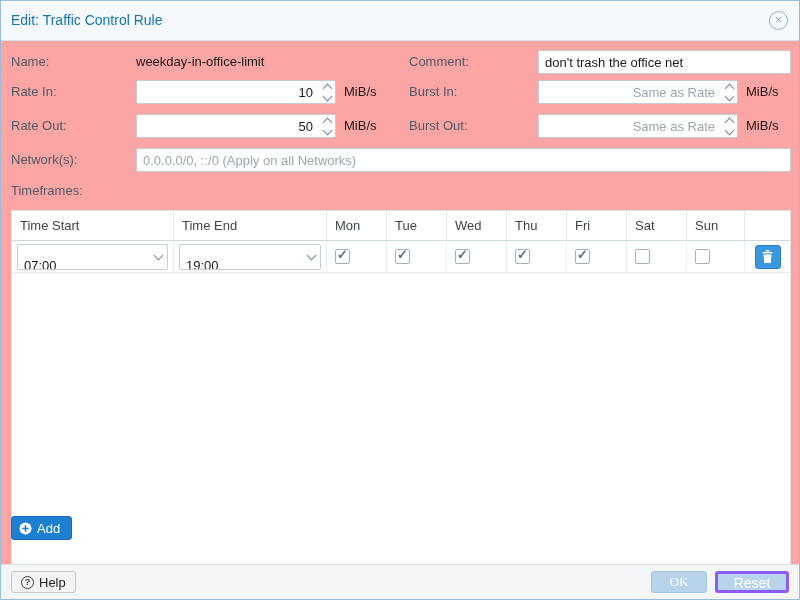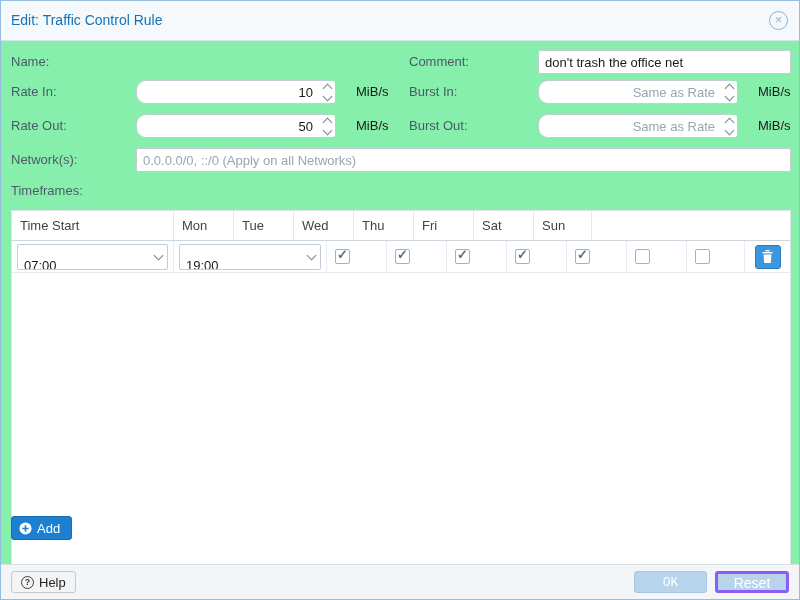--- a/index.html
+++ b/index.html
@@ -1,31 +1,31 @@
 <!DOCTYPE html>
 <html><head>
 <meta charset="utf-8">
 <style>
   html,body{margin:0;padding:0;background:#fff;}
   body{font-family:"Liberation Sans",sans-serif;-webkit-font-smoothing:antialiased;}
-  .dialog{position:relative;width:800px;height:600px;box-sizing:border-box;border:1px solid #96bddd;background:#86efac;overflow:hidden;}
+  .dialog{position:relative;width:800px;height:600px;box-sizing:border-box;border:1px solid #96bddd;background:#fca5a5;overflow:hidden;}
 
   
   .dlg-header{position:absolute;left:0;top:0;right:0;height:39px;background:#f6f9fb;border-bottom:1px solid #d9e3ec;}
   .dlg-title{position:absolute;left:10px;top:11px;font-size:14px;color:#1274b7;}
   .dlg-close{position:absolute;right:11px;top:10px;width:17px;height:17px;border:1px solid #8fb1d1;border-radius:50%;color:#8fb1d1;font-size:13px;line-height:15px;text-align:center;cursor:pointer;user-select:none;}
 
   
   .lbl{position:absolute;font-size:13px;color:#4d5a66;white-space:nowrap;}
   .val{position:absolute;font-size:13px;color:#1a1a1a;white-space:nowrap;}
-  .unit{position:absolute;font-size:13px;color:#1a1a1a;margin-left:12px;}
+  .unit{position:absolute;font-size:13px;color:#1a1a1a;}
   .tf{position:absolute;height:24px;box-sizing:border-box;border:1px solid #c4ccd5;border-radius:2px;background:#fff;font-size:13px;font-family:inherit;color:#1a1a1a;padding:8px 6px;outline:none;}
   .tf::placeholder{color:#9aa5ae;opacity:1;}
   .fieldwrap{position:absolute;height:24px;box-sizing:border-box;}
-  .fieldwrap input{width:100%;height:100%;box-sizing:border-box;border:1px solid #c4ccd5;border-radius:10px;background:#fff;font-size:13px;font-family:inherit;color:#1a1a1a;padding:0 22px 0 6px;outline:none;}
+  .fieldwrap input{width:100%;height:100%;box-sizing:border-box;border:1px solid #c4ccd5;border-radius:2px;background:#fff;font-size:13px;font-family:inherit;color:#1a1a1a;padding:0 22px 0 6px;outline:none;}
   .fieldwrap input::placeholder{color:#9aa5ae;opacity:1;}
   .num input{text-align:right;}
   .spin{position:absolute;top:1px;right:1px;bottom:1px;width:16px;display:flex;flex-direction:column;background:#fff;border-radius:0 2px 2px 0;}
   .spin .sp{flex:1;display:flex;align-items:center;justify-content:center;cursor:pointer;}
   .chev{width:6px;height:6px;border-right:1.4px solid #76879a;border-bottom:1.4px solid #76879a;}
   .chev.up{transform:rotate(-135deg);margin-top:3px;}
   .chev.down{transform:rotate(45deg);margin-top:-3px;}
 
   
   .grid{position:absolute;left:10px;top:209px;width:780px;height:382px;box-sizing:border-box;border:1px solid #dde3e9;background:#fff;}
@@ -45,34 +45,35 @@
   .action{justify-content:center;}
   .trash-btn{width:26px;height:24px;background:#3a96dd;border:1px solid #2a7fc4;border-radius:3px;display:flex;align-items:center;justify-content:center;cursor:pointer;padding:0;}
 
   
   .add-btn{position:absolute;left:10px;top:515px;height:24px;display:inline-flex;align-items:center;gap:5px;background:#1d7fd1;border:1px solid #1a6cae;border-radius:3px;color:#fff;font-size:13px;font-family:inherit;padding:0 11px 0 7px;cursor:pointer;}
 
   
   .footer{position:absolute;left:0;right:0;bottom:0;height:34px;background:#f4f5f6;border-top:1px solid #d9dee3;}
   .help-btn{position:absolute;left:10px;top:6px;height:22px;display:inline-flex;align-items:center;gap:5px;background:#f3f4f5;border:1px solid #c6c9cc;border-radius:3px;font-size:13px;font-family:inherit;color:#222;padding:0 9px;cursor:pointer;}
   .help-icon{width:13px;height:13px;box-sizing:border-box;border:1px solid #3c3c3c;border-radius:50%;font-size:9px;line-height:11px;text-align:center;color:#3c3c3c;font-weight:bold;}
-  .ok-btn{position:absolute;right:92px;top:6px;width:73px;height:22px;background:#b7d4ec;border:1px solid #a5c6e3;border-radius:3px;color:#fff;font-size:13px;font-family:Liberation Mono, monospace;cursor:pointer;}
+  .ok-btn{position:absolute;right:92px;top:6px;width:56px;height:22px;background:#b7d4ec;border:1px solid #a5c6e3;border-radius:3px;color:#fff;font-size:13px;font-family:Liberation Serif, serif;cursor:pointer;}
   .reset-btn{position:absolute;right:10px;top:6px;width:74px;height:22px;background:#b7d4ec;border:3px solid #8b5cf6;border-radius:3px;color:#fff;font-size:14px;font-family:inherit;cursor:pointer;}
 </style>
 </head>
 <body>
 
 <div class="dialog">
 
   <div class="dlg-header">
     <span class="dlg-title">Edit: Traffic Control Rule</span>
     <span class="dlg-close">×</span>
   </div>
 
   <span class="lbl" style="left:10px;top:53px;">Name:</span>
+  <span class="val" style="left:135px;top:53px;">weekday-in-office-limit</span>
 
   <span class="lbl" style="left:408px;top:53px;">Comment:</span>
   <input class="tf" style="left: 537px; top: 49px; width: 253px;" type="text" value="don't trash the office net">
 
   <span class="lbl" style="left:10px;top:83px;">Rate In:</span>
   <div class="fieldwrap num" style="left:135px;top:79px;width:200px;">
     <input type="text" value="10" style="">
     <span class="spin">
         <span class="sp">
           <i class="chev up"></i>
@@ -127,20 +128,21 @@
   <span class="unit" style="left:745px;top:117px;">MiB/s</span>
 
   <span class="lbl" style="left:10px;top:151px;">Network(s):</span>
   <input class="tf" style="left: 135px; top: 147px; width: 655px;" type="text" placeholder="0.0.0.0/0, ::/0 (Apply on all Networks)">
 
   <span class="lbl" style="left:10px;top:182px;">Timeframes:</span>
 
   <div class="grid">
     <div class="ghead" id="grid-header">
         <div class="hcell c0">Time Start</div>
+        <div class="hcell c1">Time End</div>
         <div class="hcell c2">Mon</div>
         <div class="hcell c3">Tue</div>
         <div class="hcell c4">Wed</div>
         <div class="hcell c5">Thu</div>
         <div class="hcell c6">Fri</div>
         <div class="hcell c7">Sat</div>
         <div class="hcell c8">Sun</div>
         <div class="hcell c9"></div>
       </div>
     <div id="grid-rows">

